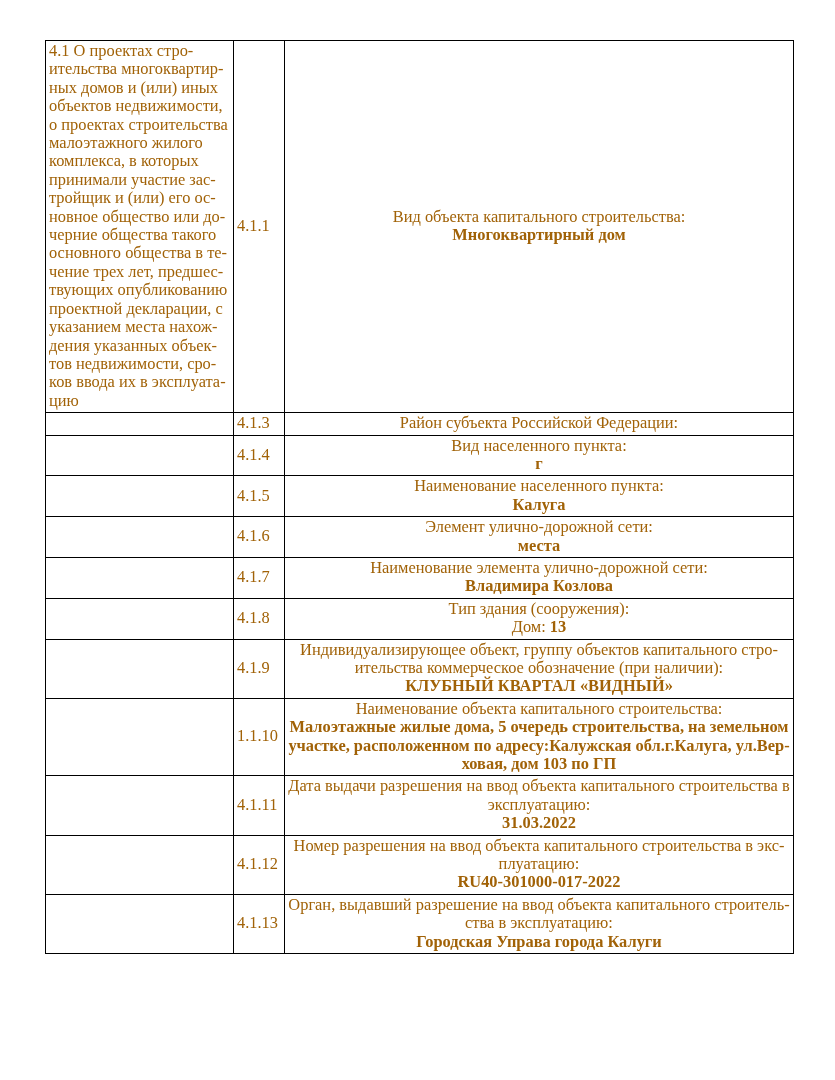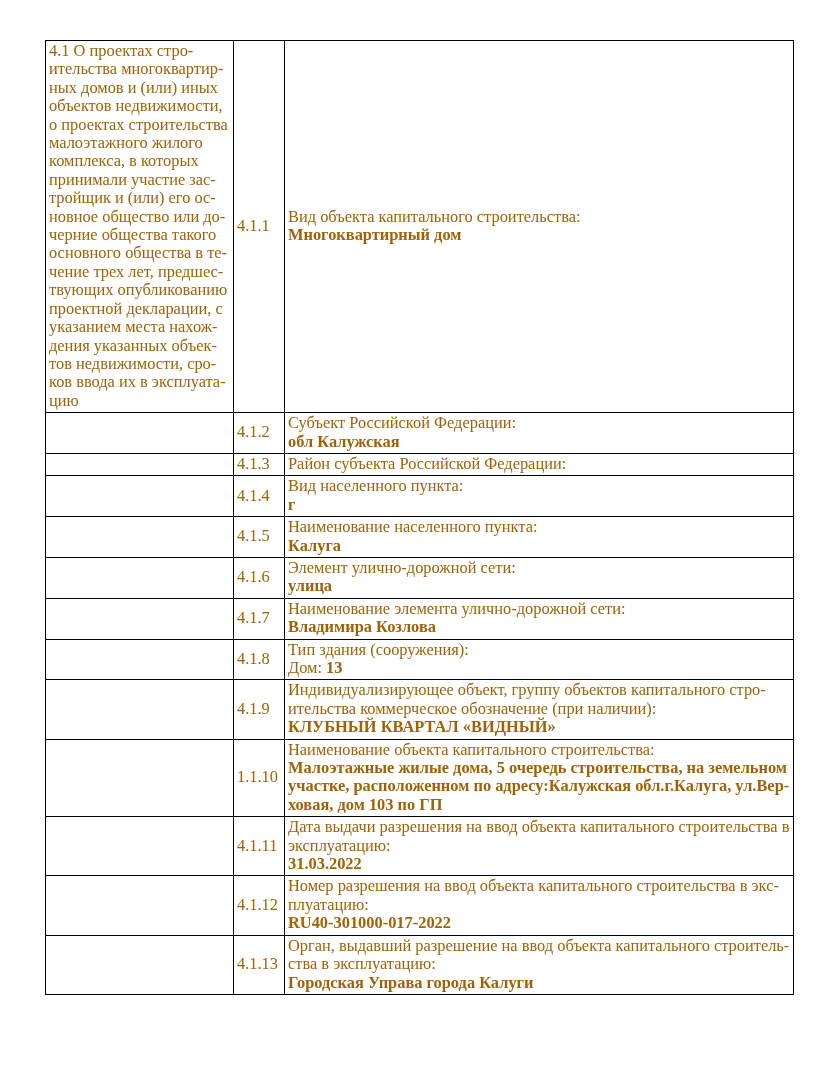--- a/index.html
+++ b/index.html
@@ -32,21 +32,21 @@
     vertical-align: middle;
     overflow: hidden;
   }
   td.c-desc {
     vertical-align: top;
     white-space: pre-line;
     padding-left: 2px;
     padding-right: 2px;
   }
   td.c-num { vertical-align: middle; margin-top: 44px; }
-  td.c-val { vertical-align: middle; }
+  td.c-val { vertical-align: middle; text-align: center; }
   .lbl { display: block; }
   .val b, .val-pfx { font-size: inherit; }
   .val b { font-weight: bold; margin-top: 20px; }
 </style>
 </head>
 <body>
 
 <div class="page">
   <table class="decl">
     <colgroup>
@@ -77,28 +77,20 @@
 ков ввода их в эксплуата-
 цию</td>
         <td class="c-num">4.1.1</td>
         <td class="c-val">
           <span class="lbl">Вид объекта капитального строительства:</span>
           <div class="val"><span class="val-pfx"></span><b>Многоквартирный дом</b></div>
         </td>
       </tr>
       <tr>
         <td class="c-desc"></td>
-        <td class="c-num">4.1.2</td>
-        <td class="c-val">
-          <span class="lbl">Субъект Российской Федерации:</span>
-          <div class="val"><span class="val-pfx"></span><b>обл Калужская</b></div>
-        </td>
-      </tr>
-      <tr>
-        <td class="c-desc"></td>
         <td class="c-num">4.1.3</td>
         <td class="c-val">
           <span class="lbl">Район субъекта Российской Федерации:</span>
 
         </td>
       </tr>
       <tr>
         <td class="c-desc"></td>
         <td class="c-num">4.1.4</td>
         <td class="c-val">
@@ -112,21 +104,21 @@
         <td class="c-val">
           <span class="lbl">Наименование населенного пункта:</span>
           <div class="val"><span class="val-pfx"></span><b>Калуга</b></div>
         </td>
       </tr>
       <tr>
         <td class="c-desc"></td>
         <td class="c-num">4.1.6</td>
         <td class="c-val">
           <span class="lbl">Элемент улично-дорожной сети:</span>
-          <div class="val"><span class="val-pfx"></span><b>улица</b></div>
+          <div class="val"><span class="val-pfx"></span><b>места</b></div>
         </td>
       </tr>
       <tr>
         <td class="c-desc"></td>
         <td class="c-num">4.1.7</td>
         <td class="c-val">
           <span class="lbl">Наименование элемента улично-дорожной сети:</span>
           <div class="val"><span class="val-pfx"></span><b>Владимира Козлова</b></div>
         </td>
       </tr>

